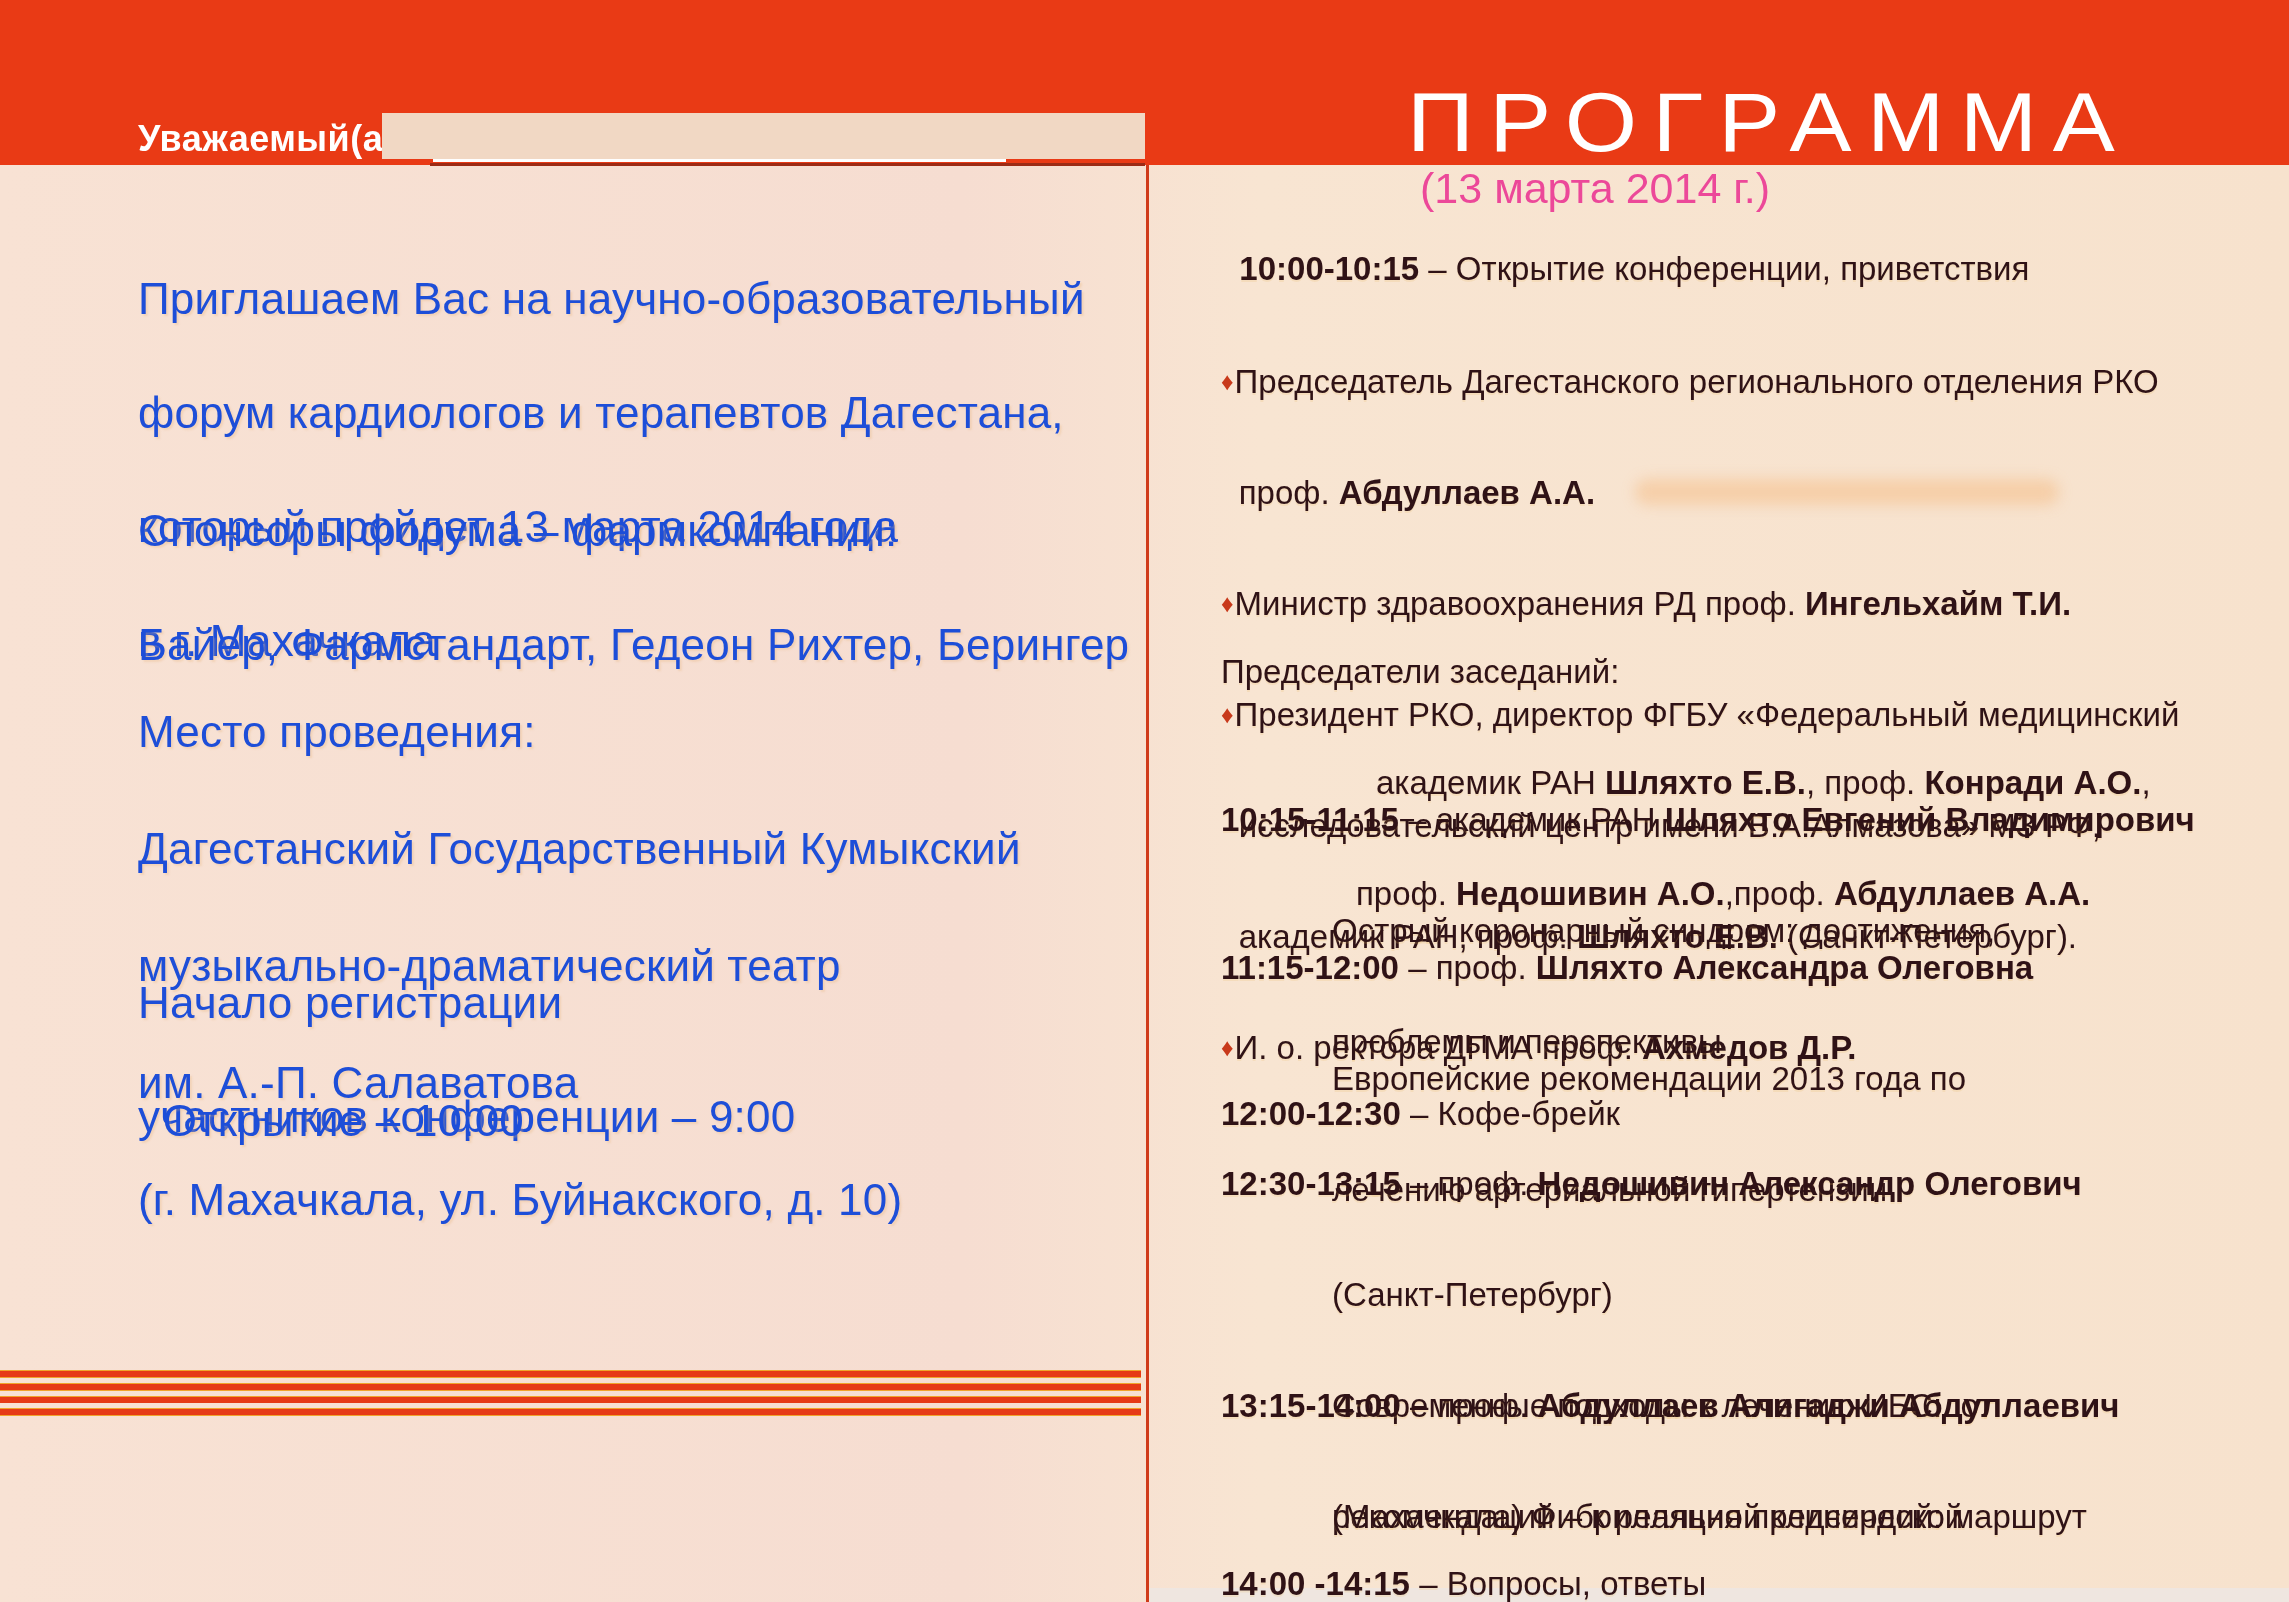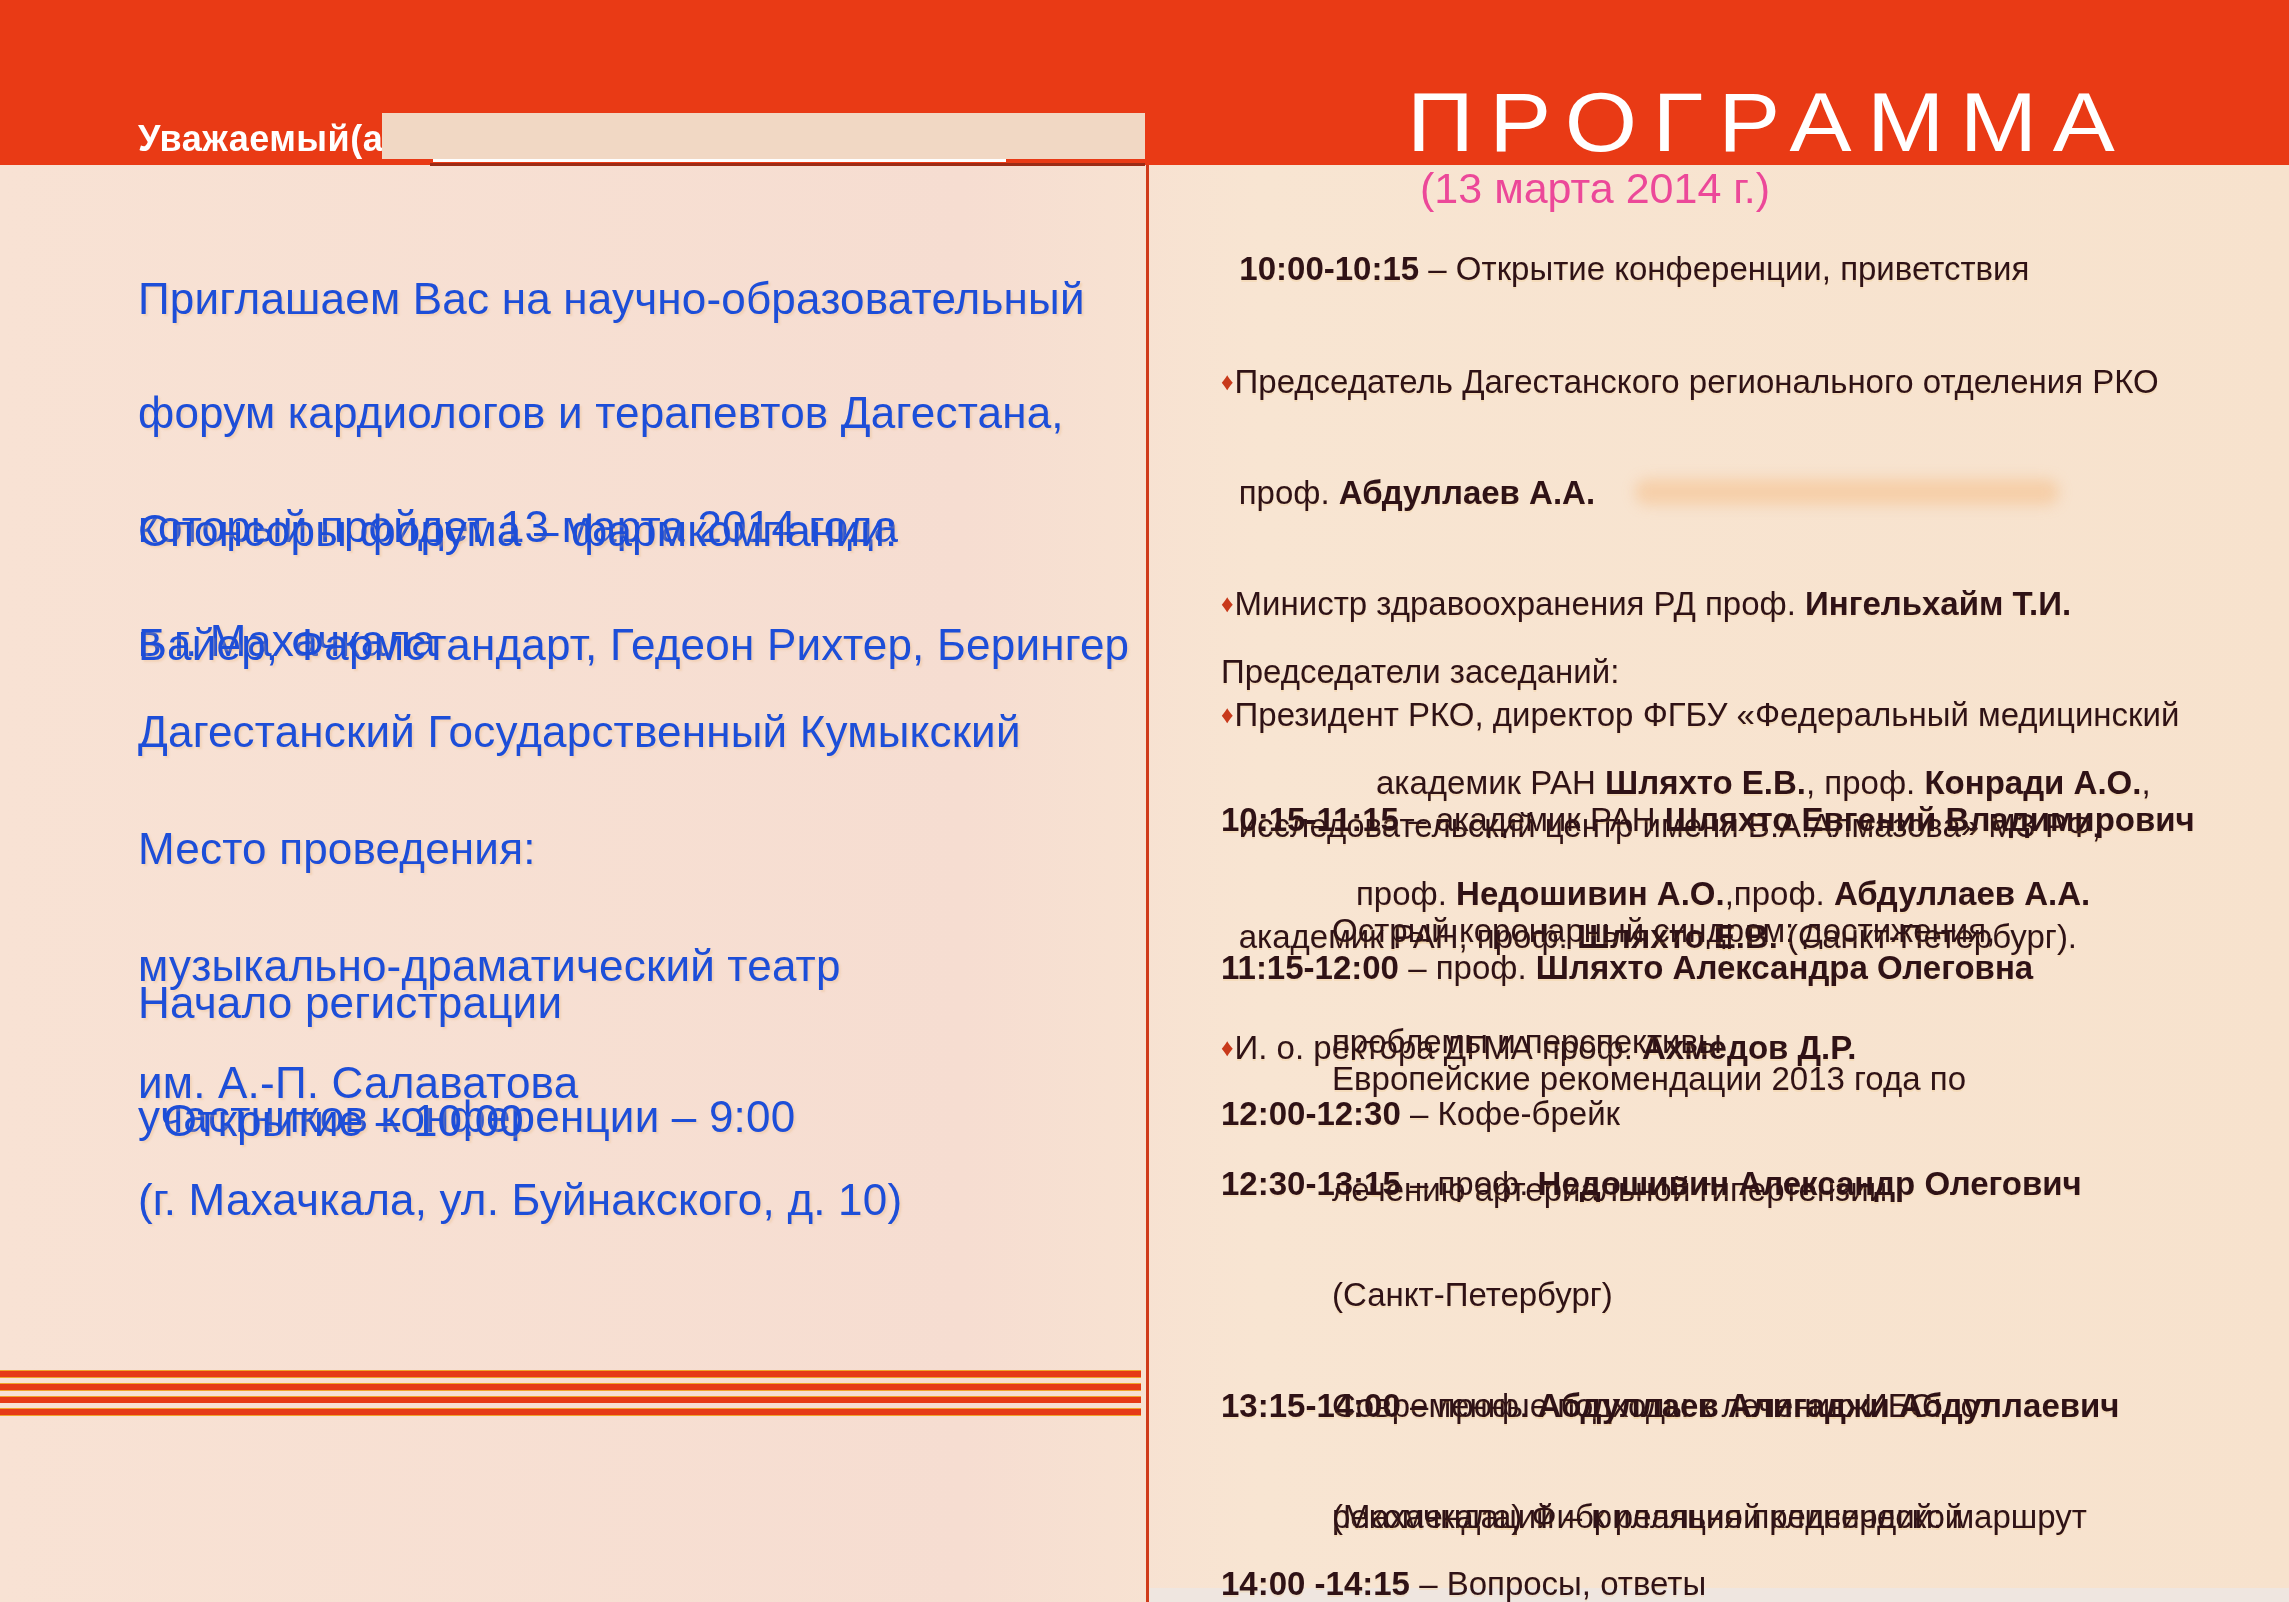--- a/index.html
+++ b/index.html
@@ -75,22 +75,22 @@
   <div>который пройдет 13 марта 2014 года</div>
   <div>в г. Махачкала</div>
 </div>
 
 <div class="lp" style="top:436px">
   <div>Спонсоры форума – фармкомпании:</div>
   <div><b>Байер, Фармстандарт, Гедеон Рихтер, Берингер</b></div>
 </div>
 
 <div class="lp" id="venue-block" style="top:634px">
+  <div>Место проведения:</div>
   <div><b>Дагестанский Государственный Кумыкский</b></div>
-  <div>Место проведения:</div>
   <div><b>музыкально-драматический театр</b></div>
   <div><b>им. А.-П. Салаватова</b></div>
   <div>(г. Махачкала, ул. Буйнакского, д. 10)</div>
 </div>
 
 <div class="lp" style="top:908px">
   <div><b>Начало регистрации</b></div>
   <div>участников конференции – 9:00</div>
 </div>
 

